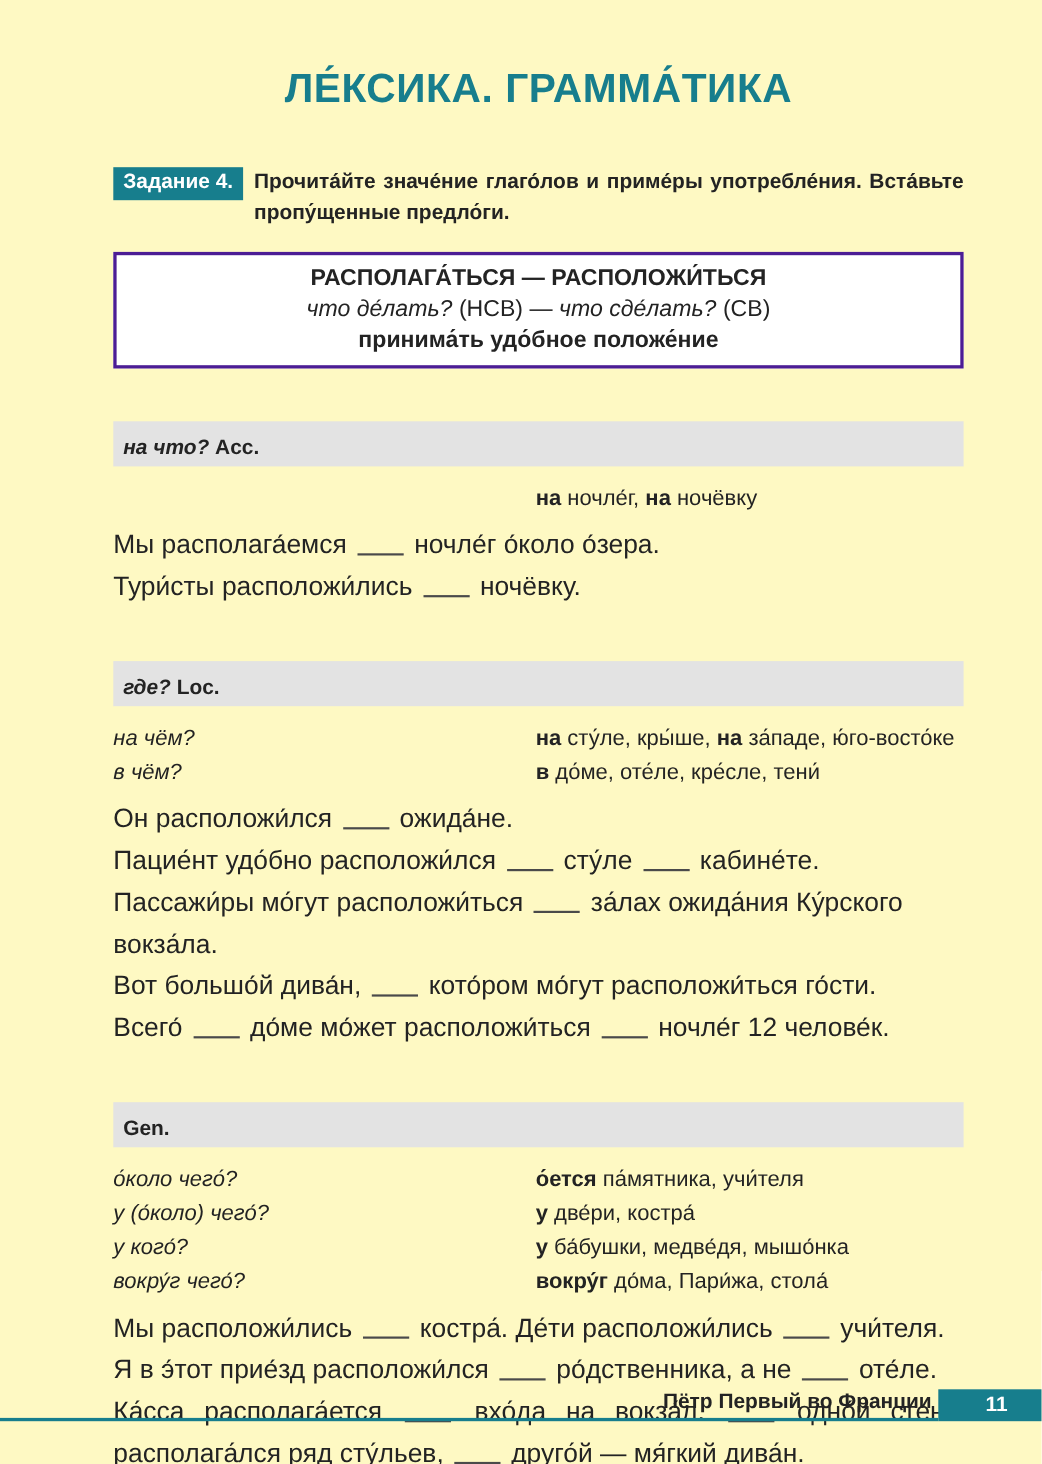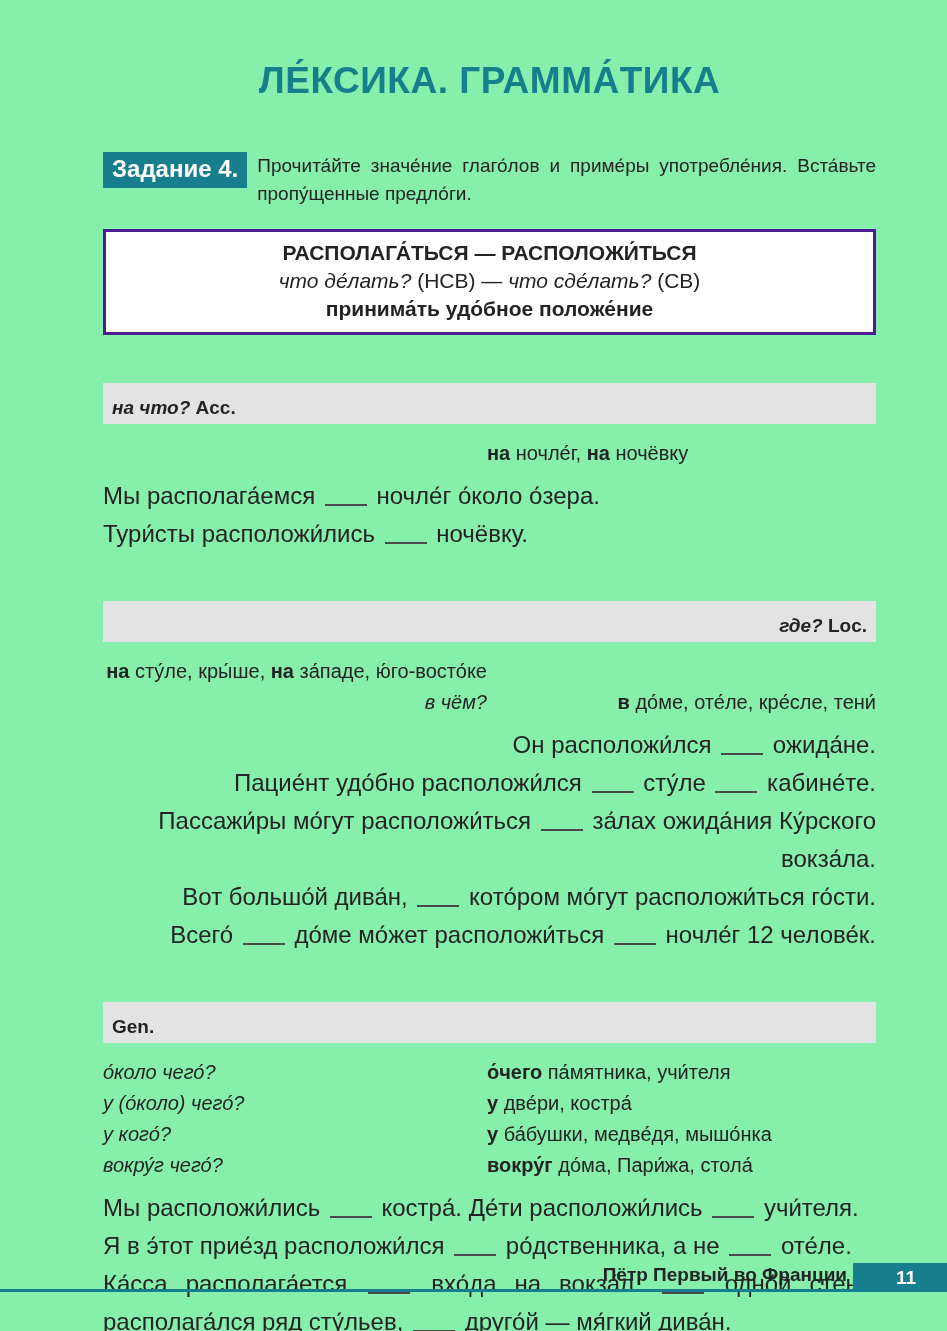--- a/index.html
+++ b/index.html
@@ -1,47 +1,47 @@
 <!DOCTYPE html>
 <html lang="ru"><head>
 <meta charset="utf-8">
 <style>
   html,body{margin:0;padding:0;background:#ffffff;}
   .page{
-    position:relative;width:947px;height:1331px;background:#86efac;overflow:hidden;
+    position:relative;width:947px;height:1331px;background:#fef9c3;overflow:hidden;
     font-family:"Liberation Sans","DejaVu Sans",sans-serif;color:#232323;
   }
   .content{position:absolute;left:103px;top:0;width:773px;}
 
   
   .page-title{
     margin:60px 0 0;text-align:center;color:#177E8D;
     font-size:37px;font-weight:bold;letter-spacing:.5px;line-height:42px;
   }
 
   
   .task-row{display:flex;align-items:flex-start;margin-top:50px;gap:10px;}
   .task-label{
-    background:#177E8D;color:#ffffff;font-weight:bold;font-size:24px;
+    background:#177E8D;color:#ffffff;font-weight:bold;font-size:19px;
     padding:3px 9px 5px;white-space:nowrap;flex:0 0 auto;
   }
   .task-instruction{
-    font-weight:normal;font-size:19px;line-height:28px;text-align:justify;flex:1;
+    font-weight:bold;font-size:19px;line-height:28px;text-align:justify;flex:1;
   }
 
   
   .rule-box{
     margin-top:21px;border:3px solid #4c1d95;background:#ffffff;
     text-align:center;padding:7px 10px 9px;font-size:21px;line-height:28px;
   }
   .rb-title,.rb-meaning{font-weight:bold;}
 
   
   .case-section{margin-top:37px;}
-  #sections .case-section:nth-child(2){margin-top:40px;text-align:right;}
+  #sections .case-section:nth-child(2){margin-top:40px;}
   #sections .case-section:nth-child(3){margin-top:28px;}
   .sec-header{
     background:#E3E3E3;font-size:19px;line-height:21px;padding:14px 9px 6px;margin-top:48px;
   }
   .rows{margin-top:14px;}
   .row{display:grid;grid-template-columns:384px 1fr;font-size:20px;line-height:31px;}
   .qcell{font-style:italic;}
   .sentences{margin-top:8px;}
   p.sentence{margin:0;font-size:24px;line-height:38px;}
   p.just{text-align:justify;}
@@ -96,41 +96,42 @@
           </div>
           <div class="sentences">
             <p class="sentence"><span>Мы располага́емся </span><span class="blank"></span><span> ночле́г о́коло о́зера.</span></p>
             <p class="sentence"><span>Тури́сты расположи́лись </span><span class="blank"></span><span> ночёвку.</span></p>
           </div>
         </section>
         <section class="case-section">
           <div class="sec-header"><span class="bold ital">где? </span><span class="bold">Loc.</span></div>
           <div class="rows">
             <div class="row">
+              <div class="qcell"><span class="ital">на чём?</span></div>
               <div class="acell"><span class="bold">на</span><span> сту́ле, кры́ше, </span><span class="bold">на</span><span> за́паде, ю́го-восто́ке</span></div>
             </div>
             <div class="row">
               <div class="qcell"><span class="ital">в чём?</span></div>
               <div class="acell"><span class="bold">в</span><span> до́ме, оте́ле, кре́сле, тени́</span></div>
             </div>
           </div>
           <div class="sentences">
             <p class="sentence"><span>Он расположи́лся </span><span class="blank"></span><span> ожида́не.</span></p>
             <p class="sentence"><span>Пацие́нт удо́бно расположи́лся </span><span class="blank"></span><span> сту́ле </span><span class="blank"></span><span> кабине́те.</span></p>
             <p class="sentence"><span>Пассажи́ры мо́гут расположи́ться </span><span class="blank"></span><span> за́лах ожида́ния Ку́рского вокза́ла.</span></p>
             <p class="sentence"><span>Вот большо́й дива́н, </span><span class="blank"></span><span> кото́ром мо́гут расположи́ться го́сти.</span></p>
             <p class="sentence"><span>Всего́ </span><span class="blank"></span><span> до́ме мо́жет расположи́ться </span><span class="blank"></span><span> ночле́г 12 челове́к.</span></p>
           </div>
         </section>
         <section class="case-section">
           <div class="sec-header"><span class="bold">Gen.</span></div>
           <div class="rows">
             <div class="row">
               <div class="qcell"><span class="ital">о́коло чего́?</span></div>
-              <div class="acell"><span class="bold">о́чего</span><span> па́мятника, учи́теля</span></div>
+              <div class="acell"><span class="bold">о́ется</span><span> па́мятника, учи́теля</span></div>
             </div>
             <div class="row">
               <div class="qcell"><span class="ital">у (о́коло) чего́?</span></div>
               <div class="acell"><span class="bold">у</span><span> две́ри, костра́</span></div>
             </div>
             <div class="row">
               <div class="qcell"><span class="ital">у кого́?</span></div>
               <div class="acell"><span class="bold">у</span><span> ба́бушки, медве́дя, мышо́нка</span></div>
             </div>
             <div class="row">

